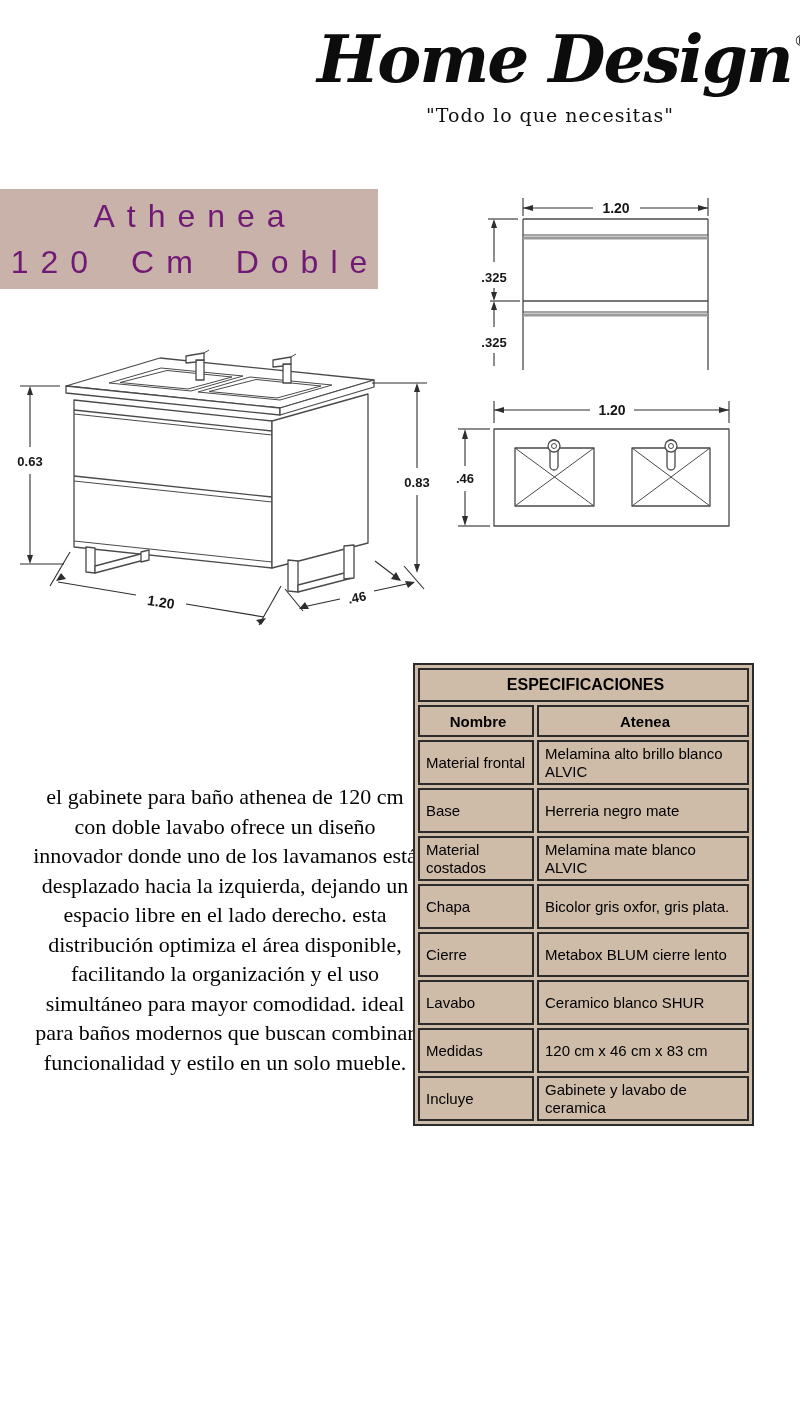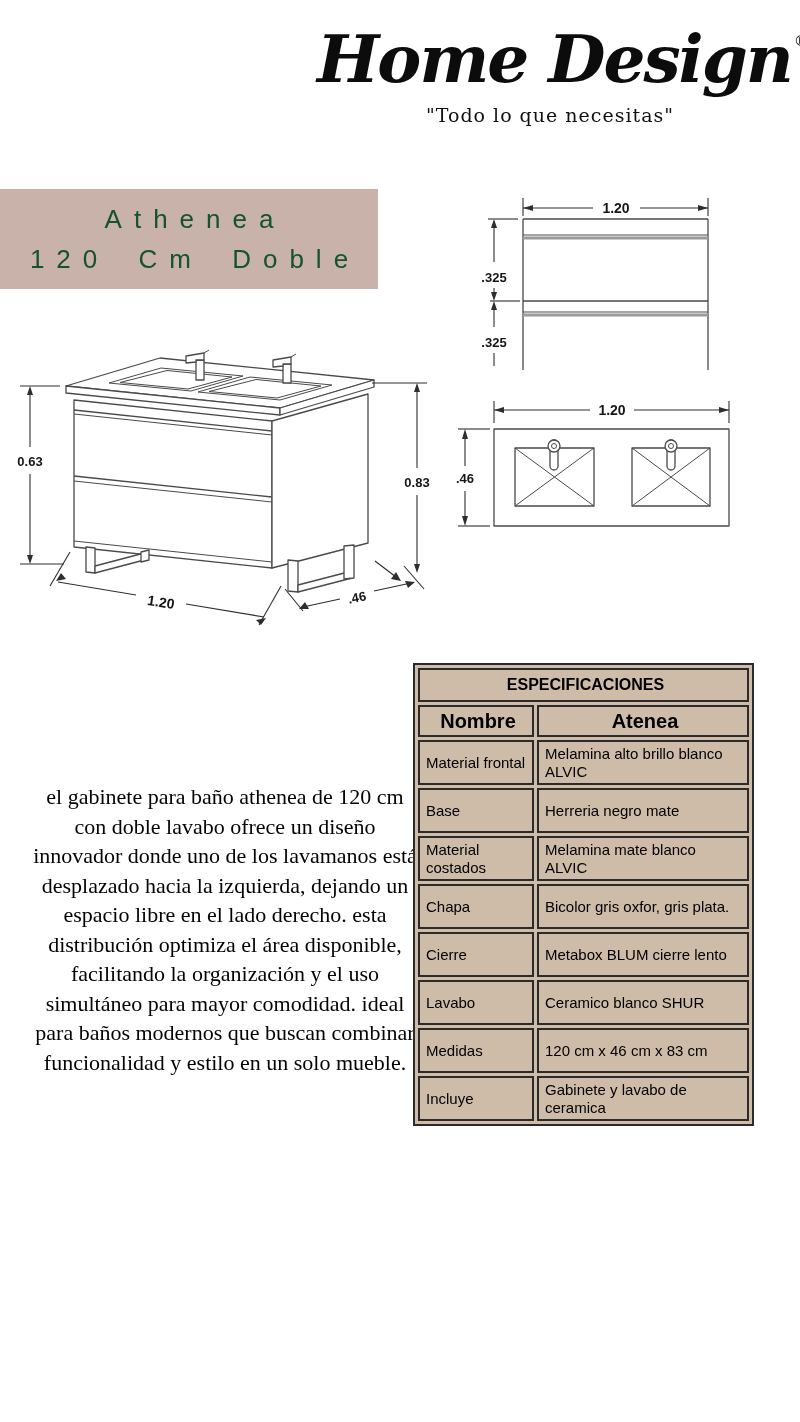--- a/index.html
+++ b/index.html
@@ -7,21 +7,21 @@
 
   
   .logo-wrap{position:absolute;left:295px;top:12px;width:466px;text-align:center;color:#0c0c0c;margin-left:22px;}
   .logo-text{font-family:"DejaVu Serif",serif;font-style:italic;font-weight:700;font-size:66px;line-height:1.45;letter-spacing:-2px;white-space:nowrap;}
   .reg-mark{font-family:"DejaVu Serif",serif;font-style:normal;font-weight:400;font-size:15px;position:relative;top:-36px;left:2px;letter-spacing:0;}
   .tagline{display:block;margin-top:-4px;font-family:"DejaVu Serif",serif;font-size:19px;letter-spacing:1px;color:#111;}
 
   
   .title-block{position:absolute;left:0;top:189px;width:378px;height:100px;background:#c8b2a9;
     display:flex;flex-direction:column;justify-content:center;align-items:center;row-gap:9px;}
-  .title-line{font-family:"Liberation Sans",sans-serif;font-size:26px;font-weight:400;color:#14532d;
+  .title-line{font-family:"Liberation Sans",sans-serif;font-size:32px;font-weight:400;color:#701a75;
     letter-spacing:12px;word-spacing:10px;text-indent:12px;white-space:nowrap;}
 
   
   .iso-svg{position:absolute;left:0;top:340px;}
   .views-svg{position:absolute;left:452px;top:185px;}
   svg .ln{stroke:#4a4a4a;stroke-width:1.3;fill:none;stroke-linejoin:round;}
   svg .fw{stroke:#4a4a4a;stroke-width:1.3;fill:#ffffff;stroke-linejoin:round;}
   svg .thin{stroke:#4a4a4a;stroke-width:1;fill:none;}
   svg .dim{stroke:#2e2e2e;stroke-width:1.1;fill:none;}
   svg .arr{fill:#2e2e2e;stroke:none;}
@@ -33,21 +33,21 @@
   
   .description{position:absolute;left:32px;top:760px;width:386px;
     font-family:Liberation Serif, serif;font-size:22px;line-height:29.5px;text-align:center;color:#030303;}
 
   
   .spec-table{position:absolute;left:413px;top:663px;width:341px;
     border-collapse:separate;border-spacing:3px;background:#cfbca8;border:2px solid #2b2b2b;}
   .spec-table th,.spec-table td{border:2px solid #2b2b2b;background:#cfbca8;color:#000;
     font-family:"Liberation Sans",sans-serif;vertical-align:middle;padding-left:8px;}
   .spec-title-cell{height:30px;font-size:16px;font-weight:bold;text-align:center;padding:0 4px;}
-  .spec-col-cell{height:28px;font-size:20px;font-weight:bold;text-align:center;padding:0 4px;}
+  .spec-col-cell{height:28px;font-size:15px;font-weight:bold;text-align:center;padding:0 4px;}
   .spec-table tbody td{height:37px;font-size:15px;font-weight:400;text-align:left;padding:2px 6px;line-height:18px;}
   .spec-table td:first-child,.spec-table .col-nombre{width:100px;}
 </style>
 </head>
 <body>
 
 <div class="logo-wrap">
   <div class="logo-text"><span>Home Design</span><span class="reg-mark">®</span></div>
   <span class="tagline">"Todo lo que necesitas"</span>
 </div>

